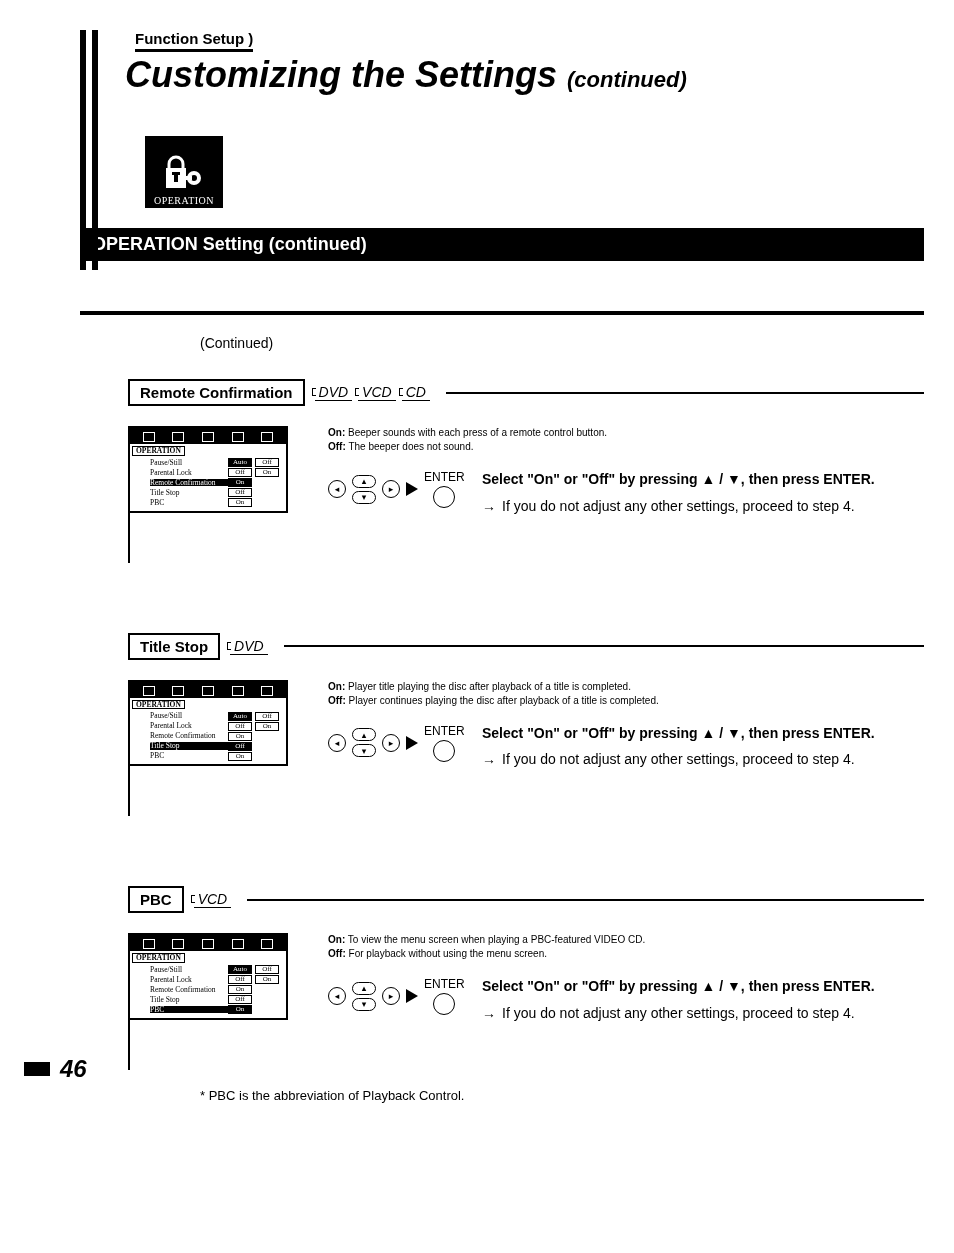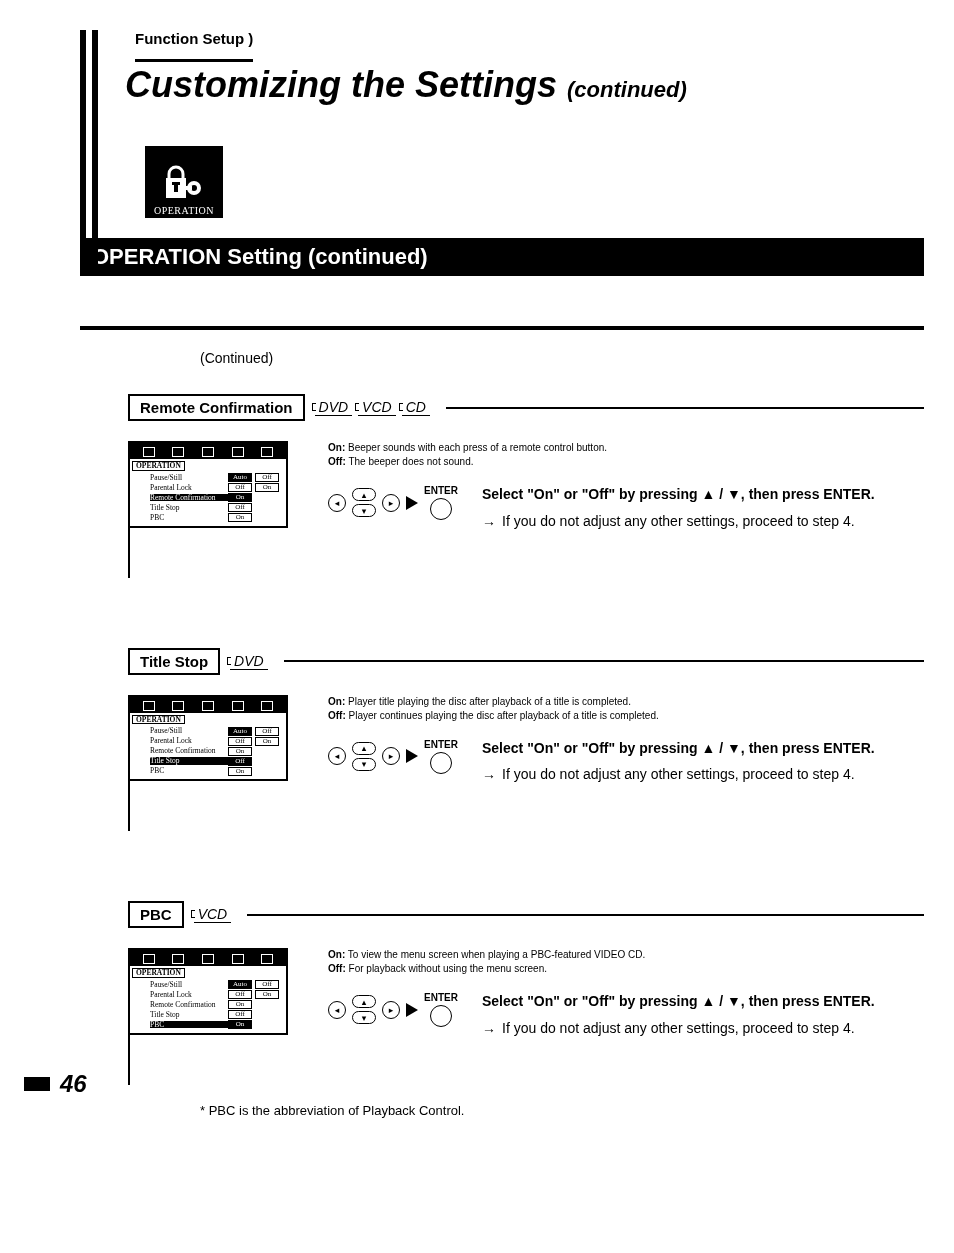--- a/index.html
+++ b/index.html
@@ -18,21 +18,21 @@
     left: 80px; top: 30px;
     width: 40px; height: 240px;
   }
   .left-bars .bar1 { position: absolute; left: 0; top: 0; width: 6px; height: 240px; background: #000; }
   .left-bars .bar2 { position: absolute; left: 12px; top: 0; width: 6px; height: 240px; background: #000; }
   .breadcrumb {
     display: inline-block;
     font-weight: bold;
     font-size: 15px;
     border-bottom: 3px solid #000;
-    padding-bottom: 12px;
+    padding-bottom: 2px;
     margin-left: 55px;
   }
   .breadcrumb::after { content: " )"; font-weight: bold; }
   .title {
     font-size: 36px;
     font-weight: bold;
     font-style: italic;
     margin-left: 45px;
     margin-top: 2px;
   }
@@ -48,21 +48,21 @@
     align-items: center;
     justify-content: flex-end;
     padding-bottom: 2px;
   }
   .op-icon svg { width: 44px; height: 40px; margin-bottom: 3px; }
   .op-icon .lbl { font-size: 10px; font-family: "Times New Roman", serif; letter-spacing: 0.5px; }
   .band {
     background: #000;
     color: #fff;
     font-weight: bold;
-    font-size: 22px;
+    font-size: 18px;
     padding: 6px 12px;
     margin-top: 20px;
     margin-left: 0;
   }
   .hr { border-top: 4px solid #000; margin-top: 50px; }
   .continued { margin-left: 120px; margin-top: 20px; font-size: 14px; }
   .section { margin-left: 48px; margin-top: 28px; }
   .sec-head { display: flex; align-items: center; gap: 10px; }
   .sec-title {
     border: 2px solid #000;
@@ -145,21 +145,21 @@
   }
   .cbtn.oval { width: 24px; height: 13px; border-radius: 8px; }
   .stackv { display: flex; flex-direction: column; gap: 3px; align-items: center; }
   .arrow-right {
     width: 0; height: 0;
     border-top: 7px solid transparent;
     border-bottom: 7px solid transparent;
     border-left: 12px solid #000;
   }
   .enter-col { display: flex; flex-direction: column; align-items: center; gap: 2px; }
-  .enter-lbl { font-size: 10px; font-weight: bold; }
+  .enter-lbl { font-size: 12px; font-weight: normal; }
   .enter-btn { width: 22px; height: 22px; border: 1.5px solid #000; border-radius: 50%; }
   .instr-txt { flex: 1; font-size: 14px; line-height: 1.35; }
   .instr-txt .bold { font-weight: bold; }
   .note { display: flex; gap: 6px; margin-top: 8px; font-size: 14px; line-height: 1.35; }
   .note .arr { font-weight: bold; }
   .footnote { font-size: 13px; margin-top: 8px; margin-left: 120px; }
   .page-num {
     position: absolute;
     left: 24px; bottom: 40px;
     font-style: italic; font-weight: bold; font-size: 24px;

